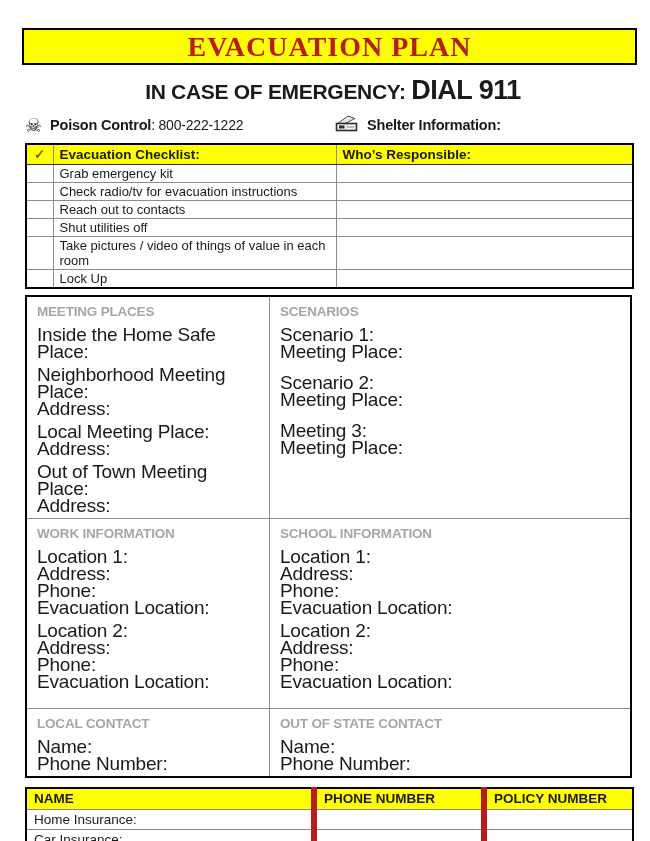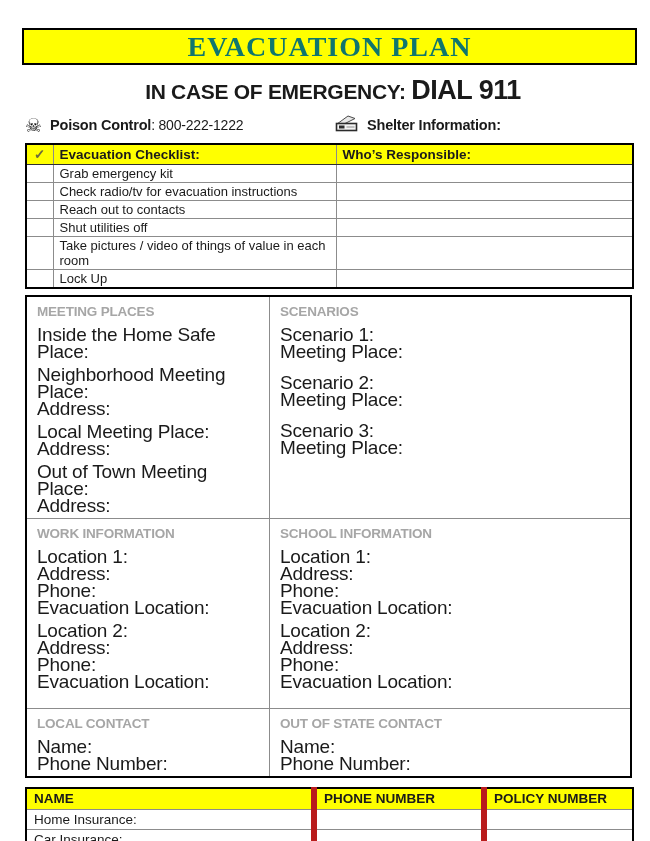--- a/index.html
+++ b/index.html
@@ -6,21 +6,21 @@
   body{
     width:650px;height:841px;overflow:hidden;background:#ffffff;
     font-family:"Liberation Sans",sans-serif;color:#1a1a1a;position:relative;
   }
   .sheet{position:absolute;inset:0;}
 
   
   .banner{
     margin:28px 13px 0 22px;height:33px;background:#ffff00;border:2px solid #000;
     text-align:center;font-family:"Liberation Serif",serif;font-weight:bold;
-    font-size:28px;line-height:33px;letter-spacing:1px;color:#0f766e;
+    font-size:28px;line-height:33px;letter-spacing:1px;color:#b91c1c;
   }
 
   
   .emergency{margin-top:11px;text-align:center;white-space:nowrap;line-height:28px;padding-left:16px;}
   .emergency .pre{font-size:21px;font-weight:bold;letter-spacing:-0.3px;}
   .emergency .act{font-size:27px;font-weight:bold;letter-spacing:-0.5px;}
 
   
   .hotlines{margin:5px 0 0 25px;width:607px;height:24px;display:flex;align-items:center;}
   .hotline{display:flex;align-items:center;}
@@ -164,21 +164,21 @@
         <div class="sec-title">SCENARIOS</div>
         <div class="group">
           <div class="line">Scenario 1:</div>
           <div class="line">Meeting Place:</div>
         </div>
         <div class="group">
           <div class="line">Scenario 2:</div>
           <div class="line">Meeting Place:</div>
         </div>
         <div class="group">
-          <div class="line">Scenario 3:</div>
+          <div class="line">Meeting 3:</div>
           <div class="line">Meeting Place:</div>
         </div>
       </div>
     </div>
 
     <div class="secrow row-work">
       <div class="cell left gap-m">
         <div class="sec-title">WORK INFORMATION</div>
         <div class="group">
           <div class="line">Location 1:</div>

